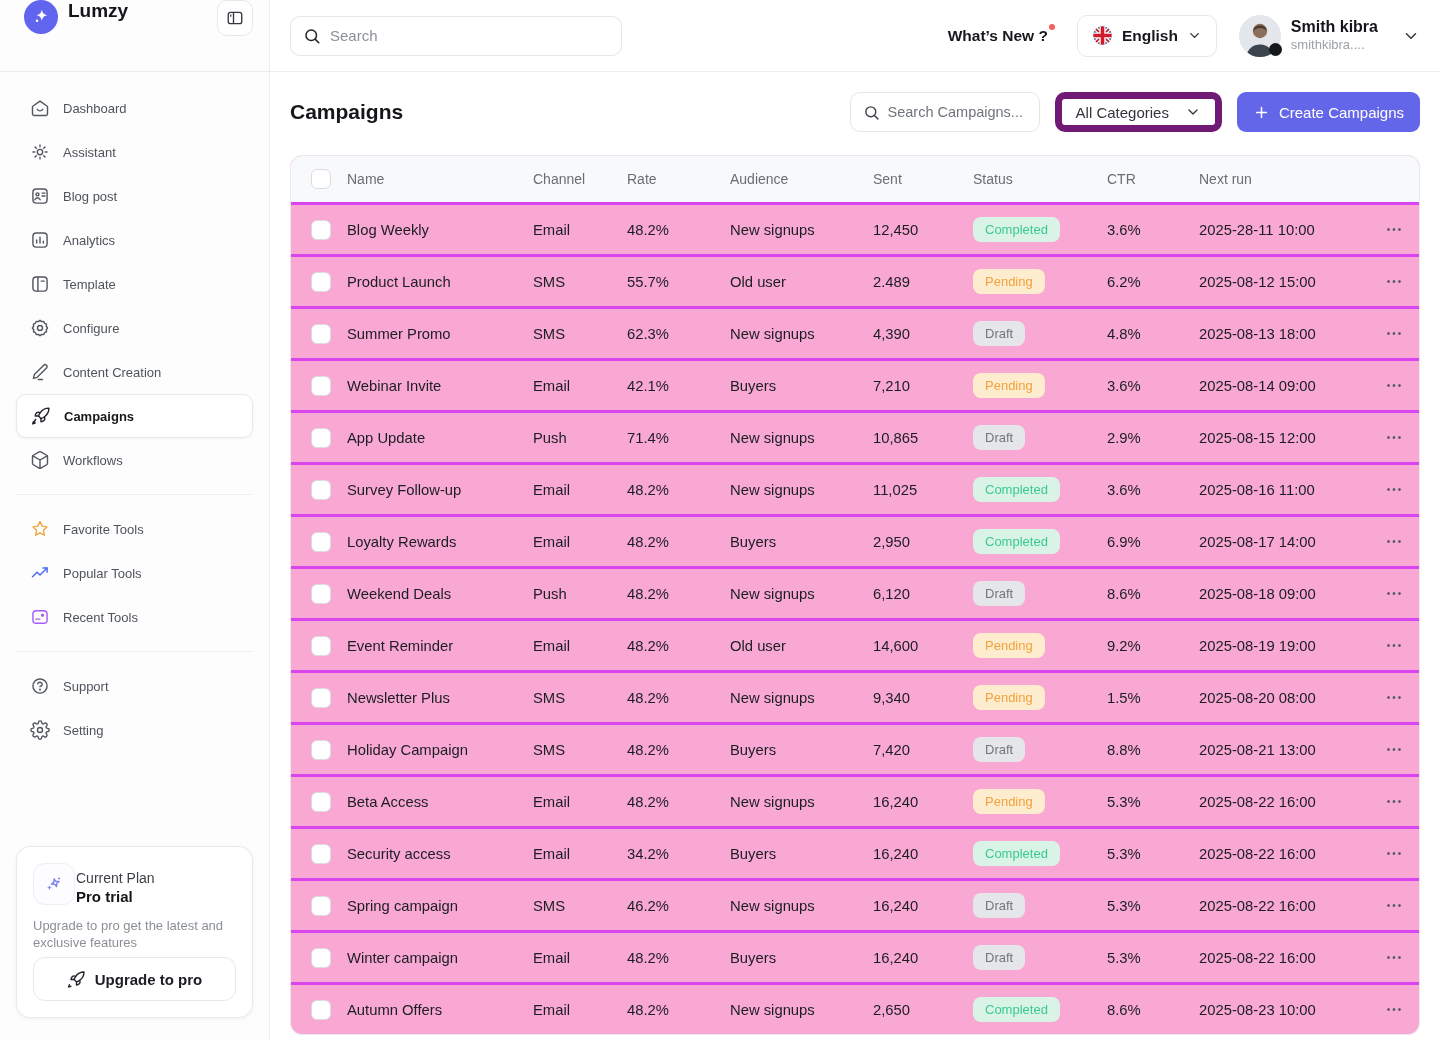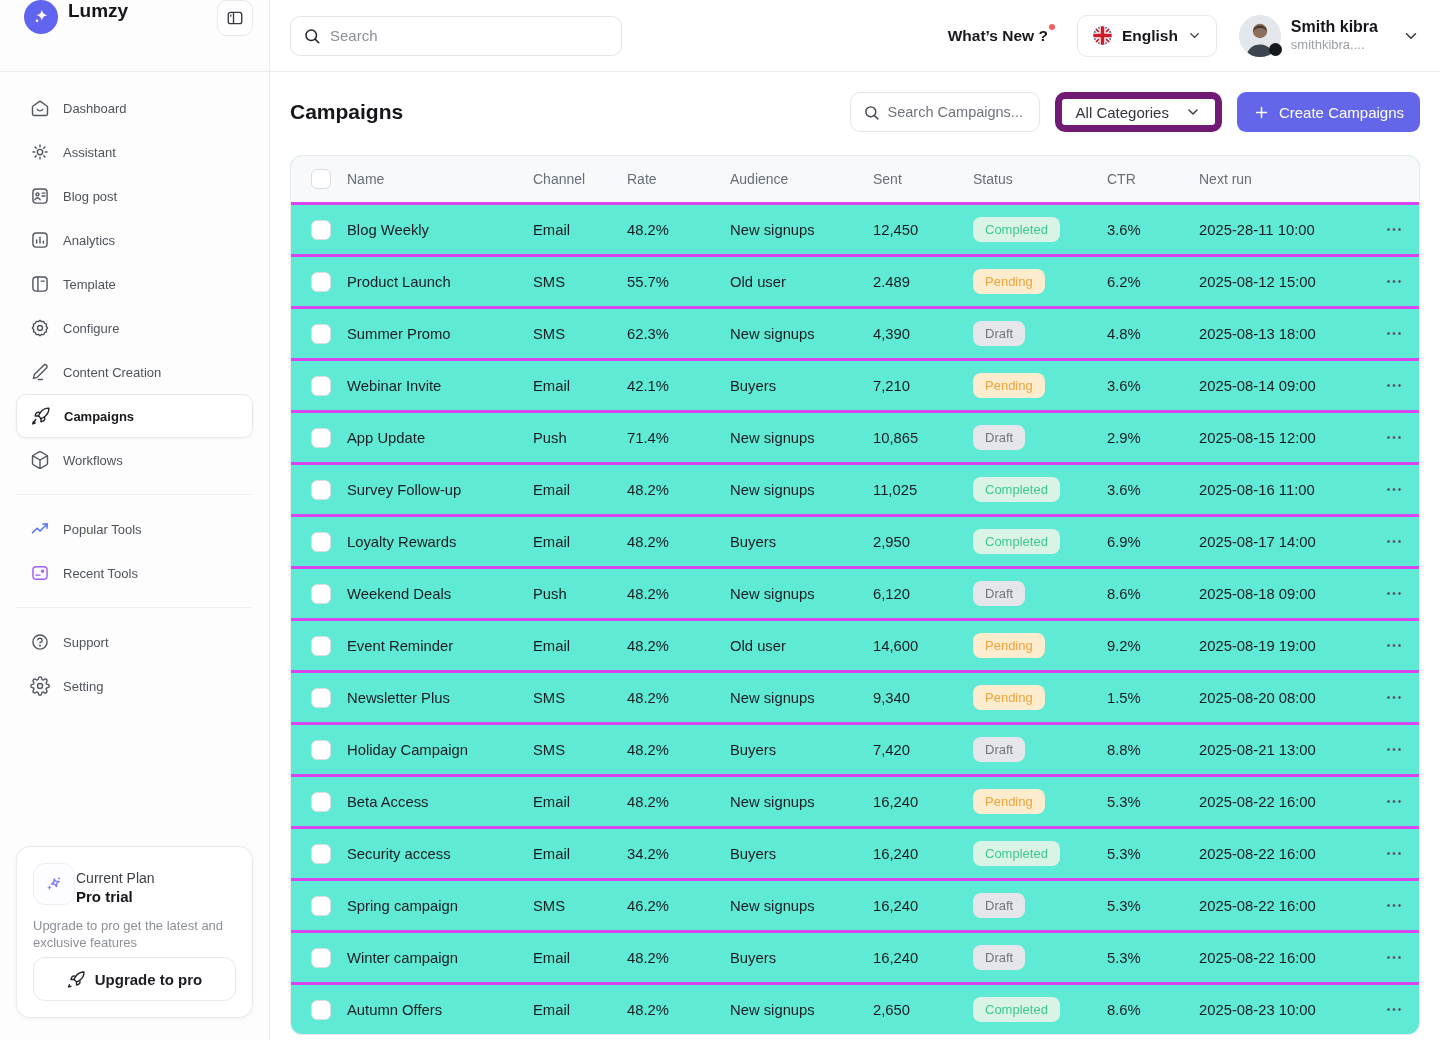--- a/index.html
+++ b/index.html
@@ -78,21 +78,21 @@
   .camp-search input::placeholder { color:#6f747c; }
   .cat-select { height:40px; border:7px solid #701a75; border-radius:10px; background:#fff;
     display:flex; align-items:center; gap:16px; padding:0 14px; font-size:15px;
     color:#32353b; cursor:pointer; font-family:inherit; }
   .create-btn { height:40px; background:#6466e9; color:#fff; border:0; border-radius:9px;
     font-size:15px; font-weight:500; display:flex; align-items:center; gap:9px;
     padding:0 16px; cursor:pointer; font-family:inherit; }
 
   
   .table { margin-top:23px; border:1px solid #e9eaee; border-radius:12px; overflow:hidden;
-    background:#5eead4; }
+    background:#f9a8d4; }
   .trow, .thead { display:grid;
     grid-template-columns:56px 186px 94px 103px 143px 100px 134px 92px 1fr 48px;
     align-items:center; }
   .thead { height:46px; background:#f8f9fa; color:#686e76; font-size:14px; }
   .trow { height:52px; border-top:3px solid #d946ef; font-size:14.8px; color:#1b1d22; }
   .cell.cb { padding-left:20px; }
   .chk { appearance:none; -webkit-appearance:none; width:20px; height:20px;
     border:1px solid #d9dce1; border-radius:6px; background:#fff; cursor:pointer; display:block; }
   .badge { display:inline-block; font-size:13px; padding:5px 12px; border-radius:8px; }
   .badge-completed { background:#d9f4e6; color:#3bc98f; }
@@ -213,20 +213,28 @@
             <path d="M3.3 7 12 12l8.7-5M12 22V12"></path>
           </svg>
         </span>
         <span>Workflows</span>
       </div>
     </div>
 
     <div class="side-divider"></div>
 
     <div class="nav-wrap" style="padding-top:0">
+      <div class="nav-item">
+        <span class="ic">
+          <svg width="20" height="20" viewBox="0 0 24 24" fill="none" stroke="#f0a63e" stroke-width="1.7" stroke-linejoin="round">
+            <path d="M12 3.2l2.6 5.4 5.9.8-4.3 4.1 1 5.9L12 16.6l-5.2 2.8 1-5.9-4.3-4.1 5.9-.8z"></path>
+          </svg>
+        </span>
+        <span>Favorite Tools</span>
+      </div>
       <div class="nav-item">
         <span class="ic">
           <svg width="20" height="20" viewBox="0 0 24 24" fill="none" stroke="#4f6df5" stroke-width="1.8" stroke-linecap="round" stroke-linejoin="round">
             <path d="M3 16.5l5.5-5.5 3.5 3.5L20.5 6"></path>
             <path d="M15.5 6h5v5"></path>
           </svg>
         </span>
         <span>Popular Tools</span>
       </div>
       <div class="nav-item">

